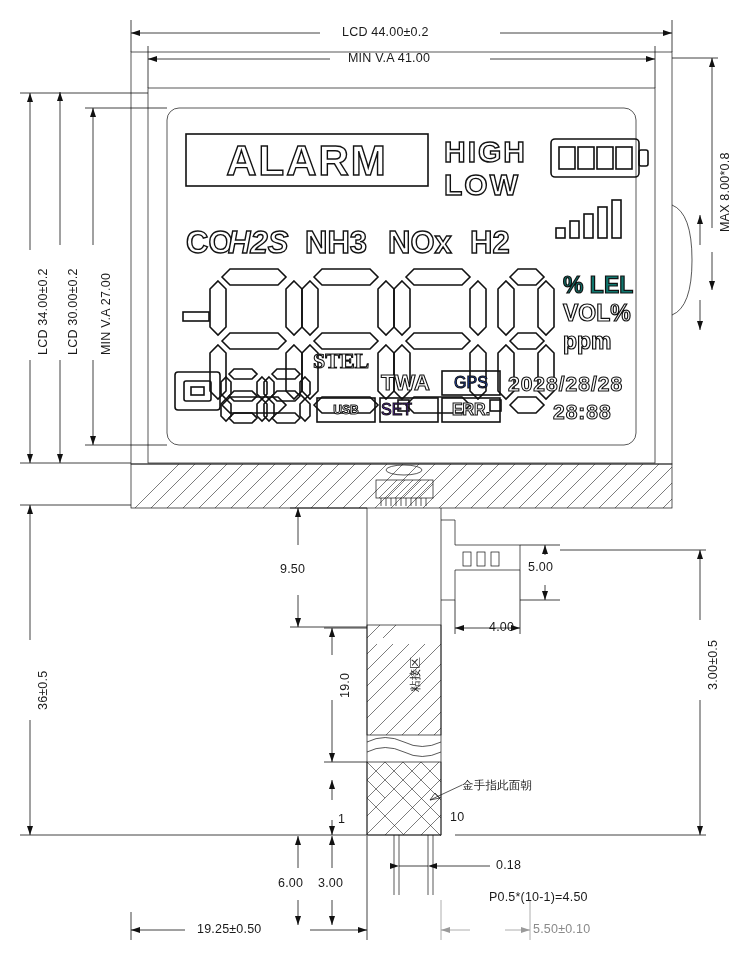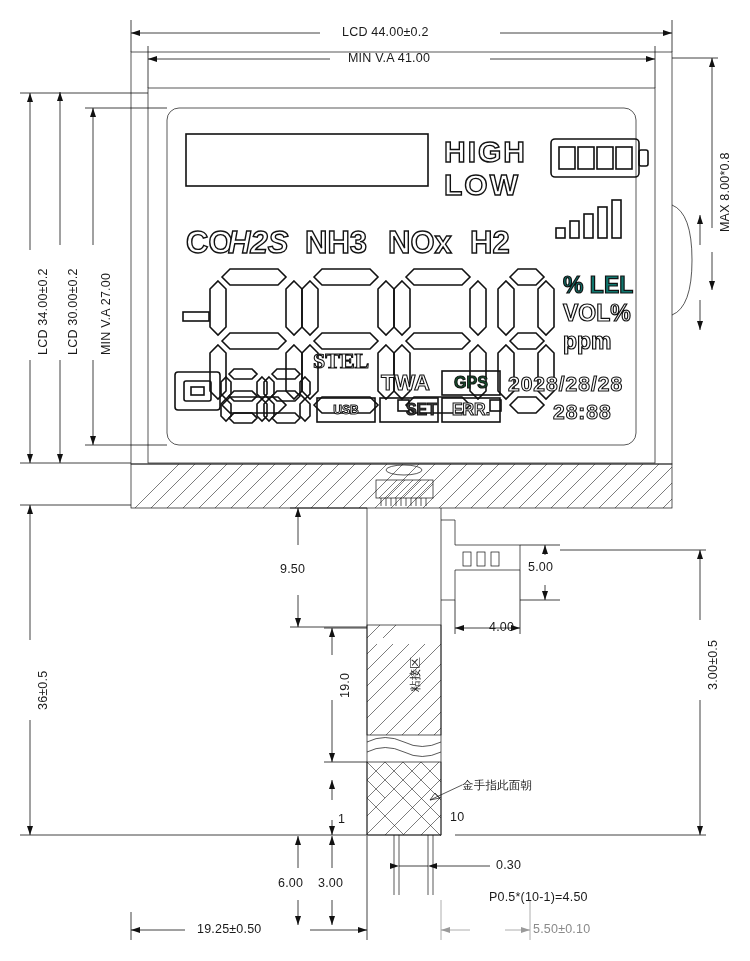--- a/index.html
+++ b/index.html
@@ -388,40 +388,41 @@
     <path d="M305 399 l5 5 v12 l-5 5 l-5 -5 v-12 z"></path>
     <path d="M272 418 l5 -5 h18 l5 5 l-5 5 h-18 z"></path>
   </g>
 
   <rect class="segbold" x="442" y="371" width="58" height="24"></rect>
   <rect class="segbold" x="317" y="398" width="58" height="24"></rect>
   <rect class="segbold" x="380" y="398" width="58" height="24"></rect>
   <rect class="segbold" x="442" y="398" width="58" height="24"></rect>
 </svg>
 
+<div style="position:absolute;left:192px;top:139px;width:230px;height:44px;font-family:'Liberation Sans',sans-serif;font-size:42px;font-weight:bold;letter-spacing:2px;line-height:44px;color:#fff;-webkit-text-stroke:1.4px #111;text-align:center;">ALARM</div>
 
 <div style="position:absolute;left:444px;top:135px;font-size:30px;font-weight:bold;letter-spacing:2px;color:#fff;-webkit-text-stroke:1.4px #111;font-family:'Liberation Sans',sans-serif;">HIGH</div>
 <div style="position:absolute;left:444px;top:168px;font-size:30px;font-weight:bold;letter-spacing:2px;color:#fff;-webkit-text-stroke:1.4px #111;font-family:'Liberation Sans',sans-serif;">LOW</div>
 
 <div style="position:absolute;left:172px;top:225px;font-size:31px;font-weight:bold;color:#fff;-webkit-text-stroke:1.4px #111;font-family:'Liberation Sans',sans-serif;margin-left:14px;">CO</div>
 <div style="position:absolute;left:228px;top:225px;font-size:31px;font-weight:bold;color:#fff;-webkit-text-stroke:1.4px #111;font-family:'Liberation Sans',sans-serif;font-style:italic;">H2S</div>
 <div style="position:absolute;left:305px;top:225px;font-size:31px;font-weight:bold;color:#fff;-webkit-text-stroke:1.4px #111;font-family:'Liberation Sans',sans-serif;">NH3</div>
 <div style="position:absolute;left:388px;top:225px;font-size:31px;font-weight:bold;color:#fff;-webkit-text-stroke:1.4px #111;font-family:'Liberation Sans',sans-serif;">NOx</div>
 <div style="position:absolute;left:470px;top:225px;font-size:31px;font-weight:bold;color:#fff;-webkit-text-stroke:1.4px #111;font-family:'Liberation Sans',sans-serif;">H2</div>
 
 <div style="position:absolute;left:563px;top:272px;font-size:23px;font-weight:bold;color:#0f766e;-webkit-text-stroke:1.2px #111;font-family:'Liberation Sans',sans-serif;">% LEL</div>
 <div style="position:absolute;left:563px;top:300px;font-size:23px;font-weight:bold;color:#fff;-webkit-text-stroke:1.2px #111;font-family:'Liberation Sans',sans-serif;">VOL%</div>
 <div style="position:absolute;left:563px;top:328px;font-size:23px;font-weight:bold;color:#fff;-webkit-text-stroke:1.2px #111;font-family:'Liberation Sans',sans-serif;">ppm</div>
 
-<div style="position:absolute;left:443px;top:373px;width:56px;height:36px;line-height:20px;text-align:center;font-size:16px;font-weight:bold;color:#14532d;-webkit-text-stroke:1px #111;font-family:'Liberation Sans',sans-serif;">GPS</div>
+<div style="position:absolute;left:443px;top:373px;width:56px;height:36px;line-height:20px;text-align:center;font-size:16px;font-weight:normal;color:#1d4ed8;-webkit-text-stroke:1px #111;font-family:'Liberation Sans',sans-serif;">GPS</div>
 <div style="position:absolute;left:313px;top:348px;font-size:22px;font-weight:bold;color:#fff;-webkit-text-stroke:1.1px #111;font-family:Liberation Serif, serif;text-align:center;">STEL</div>
 <div style="position:absolute;left:381px;top:370px;font-size:22px;font-weight:bold;color:#fff;-webkit-text-stroke:1.1px #111;font-family:'Liberation Sans',sans-serif;">TWA</div>
 
 <div style="position:absolute;left:318px;top:400px;width:56px;height:36px;line-height:20px;text-align:center;font-size:12px;font-weight:bold;color:#fff;-webkit-text-stroke:1px #111;font-family:'Liberation Sans',sans-serif;">USB</div>
-<div style="position:absolute;left:381px;top:400px;width:56px;height:20px;line-height:20px;text-align:right;font-size:16px;font-weight:bold;color:#404040;-webkit-text-stroke:1px #111;font-family:'Liberation Sans',sans-serif;">SET</div>
+<div style="position:absolute;left:381px;top:400px;width:56px;height:20px;line-height:20px;text-align:left;font-size:16px;font-weight:normal;color:#6d28d9;-webkit-text-stroke:1px #111;font-family:'Liberation Sans',sans-serif;">SET</div>
 <div style="position:absolute;left:443px;top:400px;width:56px;height:20px;line-height:20px;text-align:center;font-size:16px;font-weight:bold;color:#fff;-webkit-text-stroke:1px #111;font-family:'Liberation Sans',sans-serif;border-radius:6px;">ERR.</div>
 
 <div style="position:absolute;left:508px;top:372px;font-size:21px;font-weight:bold;letter-spacing:1px;color:#fff;-webkit-text-stroke:1.1px #111;font-family:'Liberation Sans',sans-serif;">2028/28/28</div>
 <div style="position:absolute;left:553px;top:400px;font-size:21px;font-weight:bold;letter-spacing:1px;color:#fff;-webkit-text-stroke:1.1px #111;font-family:'Liberation Sans',sans-serif;">28:88</div>
 
 <div class="lbl" style="left:342px;top:25px;">LCD 44.00±0.2</div>
 <div class="lbl" style="left:348px;top:51px;">MIN V.A 41.00</div>
 
 <div class="lbl vert" style="left:718px;top:232px;transform:rotate(-90deg);">MAX 8.00*0.8</div>
 
@@ -436,21 +437,21 @@
 <div class="lbl" style="left:528px;top:560px;">5.00</div>
 <div class="lbl" style="left:489px;top:620px;">4.00</div>
 <div class="lbl vert" style="left:706px;top:690px;transform:rotate(-90deg);">3.00±0.5</div>
 
 <div class="lbl" style="left:338px;top:812px;">1</div>
 <div class="lbl" style="left:450px;top:810px;">10</div>
 
 <div class="lbl" style="left:278px;top:876px;">6.00</div>
 <div class="lbl" style="left:318px;top:876px;">3.00</div>
 
-<div class="lbl" style="left:496px;top:858px;">0.30</div>
+<div class="lbl" style="left:496px;top:858px;">0.18</div>
 <div class="lbl" style="left:489px;top:890px;">P0.5*(10-1)=4.50</div>
 
 <div class="lbl" style="left:197px;top:922px;">19.25±0.50</div>
 <div class="lbl gray" style="left:533px;top:922px;">5.50±0.10</div>
 
 <div class="lbl sm vert" style="left:408px;top:692px;transform:rotate(-90deg);">粘接区</div>
 <div class="lbl sm" style="left:462px;top:778px;">金手指此面朝</div>
 
 </div>
 

